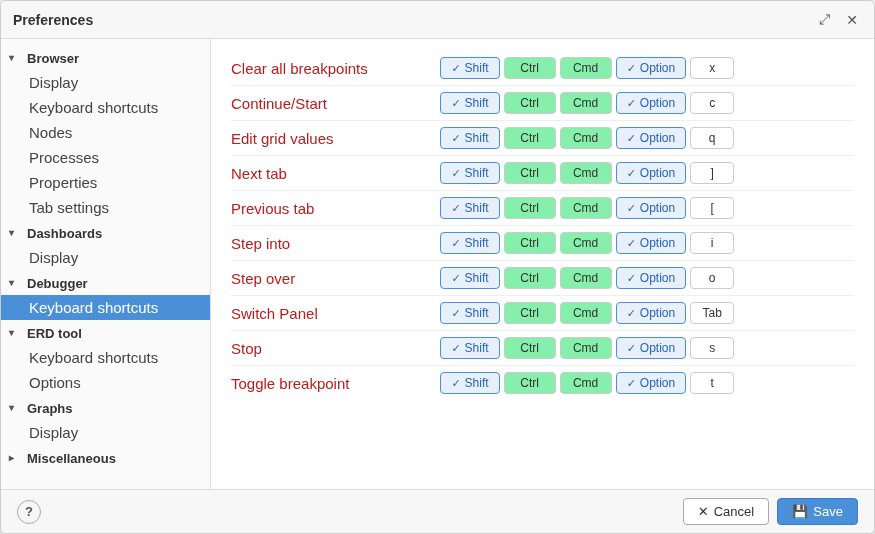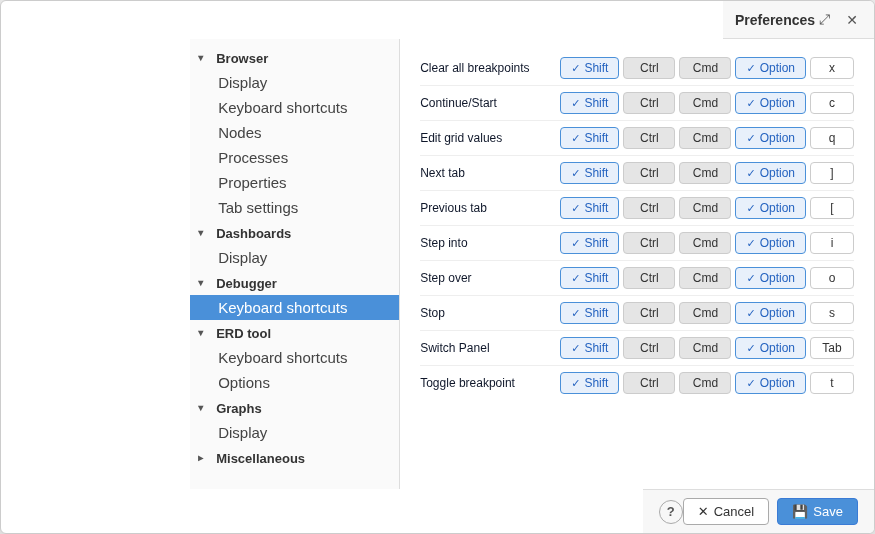--- a/index.html
+++ b/index.html
@@ -15,21 +15,20 @@
     .dialog {
       width: 875px;
       height: 534px;
       background: #fff;
       border: 1px solid #ccc;
       border-radius: 6px;
       display: flex;
       flex-direction: column;
       box-shadow: 0 4px 20px rgba(0,0,0,0.2);
       overflow: hidden;
-      align-items: flex-end;
     }
     .dialog-header {
       display: flex;
       align-items: center;
       justify-content: space-between;
       padding: 8px 12px;
       border-bottom: 1px solid #ddd;
       background: #f7f7f7;
     }
     .dialog-title {
@@ -107,39 +106,39 @@
       border-collapse: collapse;
     }
     .shortcuts-table tr {
       border-bottom: 1px solid #eee;
     }
     .shortcuts-table tr:last-child {
       border-bottom: none;
     }
     .shortcut-label {
       padding: 8px 12px 8px 0;
-      color: #0f172a;
-      font-size: 12px;
+      color: #b91c1c;
+      font-size: 15px;
       min-width: 140px;
       white-space: nowrap;
     }
     .shortcut-keys {
       padding: 6px 0;
       display: flex;
       align-items: center;
       gap: 4px;
     }
     .key-btn {
       display: inline-flex;
       align-items: center;
       gap: 4px;
       padding: 3px 10px;
       border: 1px solid #ccc;
       border-radius: 4px;
-      background: #e5e5e5;
+      background: #86efac;
       font-size: 12px;
       color: #333;
       cursor: pointer;
       min-width: 52px;
       justify-content: center;
       white-space: nowrap;
     }
     .key-btn.checked {
       background: #e8f0fb;
       border-color: #4a90d9;
@@ -370,40 +369,40 @@
                 <div class="shortcut-keys">
                   <button class="key-btn checked"><span class="check">✓</span> Shift</button>
                   <button class="key-btn">Ctrl</button>
                   <button class="key-btn">Cmd</button>
                   <button class="key-btn checked"><span class="check">✓</span> Option</button>
                   <div class="key-value">o</div>
                 </div>
               </td>
             </tr>
             <tr>
+              <td class="shortcut-label">Switch Panel</td>
+              <td>
+                <div class="shortcut-keys">
+                  <button class="key-btn checked"><span class="check">✓</span> Shift</button>
+                  <button class="key-btn">Ctrl</button>
+                  <button class="key-btn">Cmd</button>
+                  <button class="key-btn checked"><span class="check">✓</span> Option</button>
+                  <div class="key-value">Tab</div>
+                </div>
+              </td>
+            </tr>
+            <tr>
               <td class="shortcut-label">Stop</td>
               <td>
                 <div class="shortcut-keys">
                   <button class="key-btn checked"><span class="check">✓</span> Shift</button>
                   <button class="key-btn">Ctrl</button>
                   <button class="key-btn">Cmd</button>
                   <button class="key-btn checked"><span class="check">✓</span> Option</button>
                   <div class="key-value">s</div>
-                </div>
-              </td>
-            </tr>
-            <tr>
-              <td class="shortcut-label">Switch Panel</td>
-              <td>
-                <div class="shortcut-keys">
-                  <button class="key-btn checked"><span class="check">✓</span> Shift</button>
-                  <button class="key-btn">Ctrl</button>
-                  <button class="key-btn">Cmd</button>
-                  <button class="key-btn checked"><span class="check">✓</span> Option</button>
-                  <div class="key-value">Tab</div>
                 </div>
               </td>
             </tr>
             <tr>
               <td class="shortcut-label">Toggle breakpoint</td>
               <td>
                 <div class="shortcut-keys">
                   <button class="key-btn checked"><span class="check">✓</span> Shift</button>
                   <button class="key-btn">Ctrl</button>
                   <button class="key-btn">Cmd</button>

